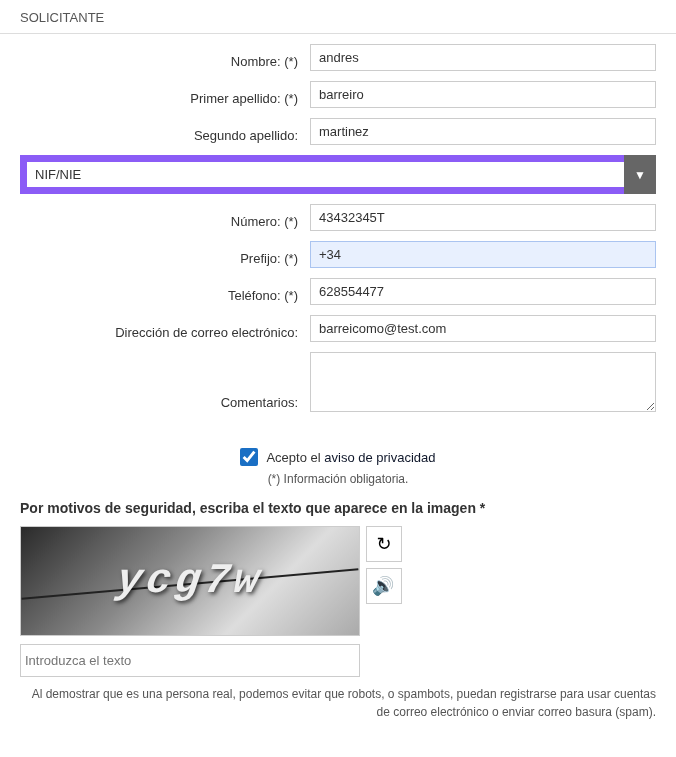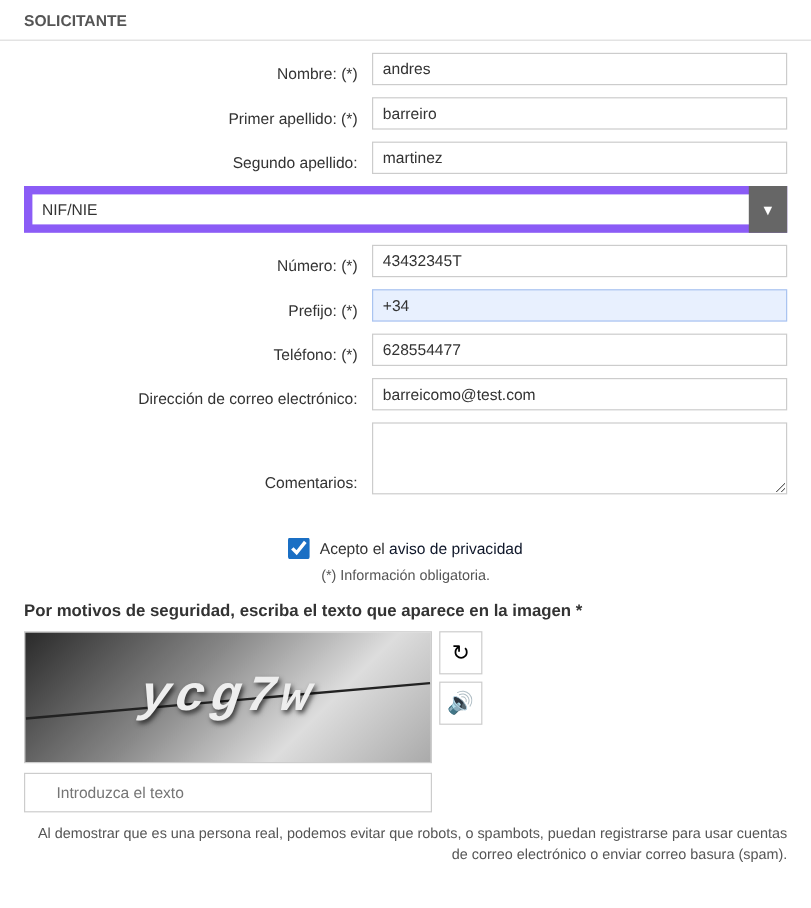--- a/index.html
+++ b/index.html
@@ -6,21 +6,21 @@
     body {
       font-family: Arial, sans-serif;
       font-size: 14px;
       background: #fff;
       color: #333;
       width: 676px;
       min-height: 757px;
     }
 
     .section-title {
-      font-weight: bold;
+      font-weight: normal;
       font-size: 13px;
       color: #555;
       padding: 10px 20px 8px 20px;
       border-bottom: 1px solid #ddd;
       margin-bottom: 0;
     }
 
     .form-container {
       padding: 10px 20px;
     }
@@ -203,21 +203,21 @@
       border: 1px solid #ccc;
       display: flex;
       align-items: center;
       justify-content: center;
       cursor: pointer;
       font-size: 18px;
     }
 
     .captcha-input {
       width: 340px;
-      padding: 8px 26px;
+      padding: 8px 4px;
       border: 1px solid #ccc;
       font-size: 13px;
       color: #999;
       background: #fff;
     }
 
     .captcha-hint {
       font-size: 12px;
       color: #555;
       text-align: right;

